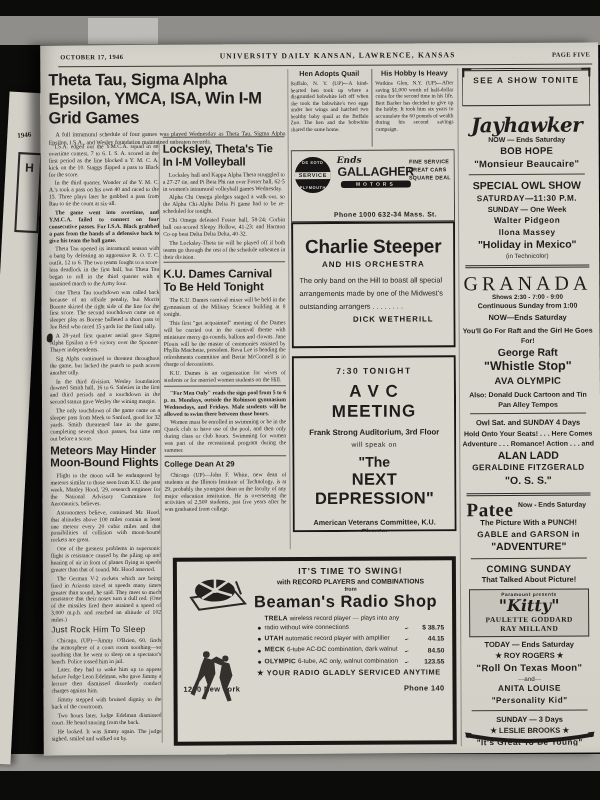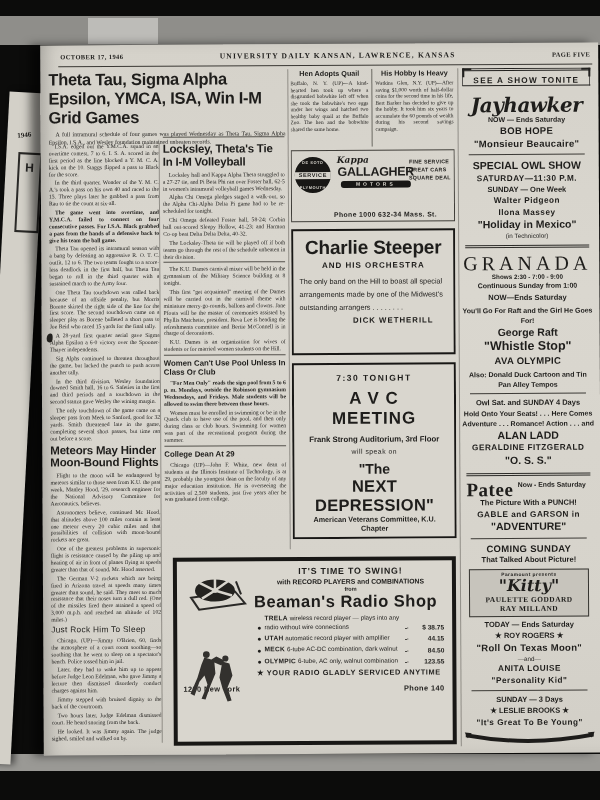--- a/index.html
+++ b/index.html
@@ -45,55 +45,55 @@
   .g-badge .t,.g-badge .p{font:bold 4px "Liberation Sans",sans-serif;letter-spacing:.5px;}
   .g-badge .s{background:#d6d3cb;color:#181715;font:bold 5.5px/7px "Liberation Sans",sans-serif;letter-spacing:.6px;}
   .g-mid{margin-left:42px;width:78px;text-align:center;}
   .g-script{font:italic bold 9px "DejaVu Serif",serif;display:block;text-align:left;margin-bottom:-3px;}
   .g-name{font:bold 12.5px/1 "Liberation Sans",sans-serif;letter-spacing:-.3px;}
   .g-motors{background:#181715;color:#d6d3cb;font:bold 5px/7px "Liberation Sans",sans-serif;letter-spacing:3px;margin:1px 4px 0;border-radius:3px;}
   .g-tags{position:absolute;right:3px;top:8px;text-align:left;}
   .g-tags div{font:bold 5.3px/1.5 "Liberation Sans",sans-serif;letter-spacing:.3px;}
   .g-phone{position:absolute;left:42px;bottom:3px;font:bold 6.8px "Liberation Sans",sans-serif;letter-spacing:.4px;}
   .adbox{border:2.5px solid #181715;background:#d9d6ce;text-align:center;}
-  .steeper{margin-top:7px;height:126px;padding:7px 6px 4px;box-sizing:border-box;}
+  .steeper{height:126px;padding:13px 6px 4px;box-sizing:border-box;}
   .st-name{font:bold 19px/1 "Liberation Sans",sans-serif;letter-spacing:-.2px;}
   .st-sub{font:bold 8px "Liberation Sans",sans-serif;letter-spacing:1px;margin-top:4px;}
   .st-body{font:7.3px/1.75 "Liberation Sans",sans-serif;text-align:left;margin-top:6px;}
   .st-credit{font:bold 7.8px "Liberation Sans",sans-serif;letter-spacing:1px;text-align:right;padding-right:14px;margin-top:2px;}
   .avc{margin-top:8px;height:176px;padding:8px 12px;box-sizing:border-box;}
   .avc-time{font:bold 8.5px "Liberation Sans",sans-serif;letter-spacing:1.5px;}
   .avc-title{font:bold 17px "Liberation Sans",sans-serif;letter-spacing:1px;margin-top:6px;text-align:center;}
   .avc-venue{font:bold 7.8px "Liberation Sans",sans-serif;margin-top:6px;}
   .avc-speaker{font:bold 15px "Liberation Sans",sans-serif;margin-top:9px;}
   .avc-lede{font:6.8px "Liberation Sans",sans-serif;margin-top:4px;letter-spacing:.5px;}
   .avc-t1{font:bold 14px "Liberation Sans",sans-serif;margin-top:6px;}
   .avc-t2{font:bold 16.5px "Liberation Sans",sans-serif;letter-spacing:.3px;}
-  .avc-org{font:bold 7.2px "Liberation Sans",sans-serif;}
+  .avc-org{font:bold 7.2px "Liberation Sans",sans-serif;margin-top:10px;}
   
   .beaman{position:absolute;left:130px;top:513px;width:283px;height:188px;border:4px solid #181715;
       background:#d9d6ce;box-sizing:border-box;padding:5px 8px 4px 6px;}
   .bm-head{font:bold 8.8px "Liberation Sans",sans-serif;letter-spacing:.8px;text-align:center;margin-left:74px;}
   .bm-sub{font:bold 6.8px "Liberation Sans",sans-serif;text-align:center;margin:2px 0 0 74px;}
   .bm-from{font:bold 5.5px "Liberation Sans",sans-serif;text-align:center;margin:1px 0 0 74px;}
   .bm-name{font:bold 16.5px "Liberation Sans",sans-serif;letter-spacing:.5px;text-align:center;margin:0 0 3px 64px;}
   .bm-items{margin-left:74px;}
   .bm-row{display:flex;align-items:flex-end;margin-bottom:3px;}
   .bm-bullet{font:bold 7px/1 "Liberation Sans",sans-serif;margin-right:3px;}
   .bm-mid{width:138px;font:6.3px/1.3 "Liberation Sans",sans-serif;}
   .bm-mid b{font-size:6.6px;letter-spacing:.3px;}
   .bm-lead{flex:1;border-bottom:1px dotted #4b4945;margin:0 3px 2px;}
   .bm-price{width:34px;text-align:right;font:bold 6.6px "Liberation Sans",sans-serif;}
   .bm-service{font:bold 7.4px "Liberation Sans",sans-serif;letter-spacing:.6px;text-align:center;margin:3px 0 0 70px;}
   .bm-bottom{display:flex;justify-content:space-between;margin-top:7px;font:bold 7.4px "Liberation Sans",sans-serif;letter-spacing:.4px;}
   .bm-player{position:absolute;left:8px;top:8px;}
   .bm-dancers{position:absolute;left:12px;top:86px;}
   
   .theater{left:420px;top:25px;width:132px;height:678px;text-align:center;}
-  .show-box{border:1px solid #22211f;border-top:3px double #22211f;position:relative;padding:5px 2px 0;margin:0 2px;}
+  .show-box{border:1px solid #22211f;border-top:3px double #22211f;position:relative;padding:5px 2px 20px;margin:0 2px;}
   .show-box:before,.show-box:after{content:"";position:absolute;top:-3px;width:7px;height:7px;border:2px solid #22211f;border-right:none;border-bottom:none;}
   .show-box:before{left:-1px;}
   .show-box:after{right:-1px;transform:scaleX(-1);}
   .show-tonite{font:bold 8.2px "Liberation Sans",sans-serif;letter-spacing:1.3px;}
   .jay-logo{font:italic bold 20px/1 "DejaVu Serif",serif;letter-spacing:-.5px;margin-top:9px;}
   .th-b7{font:bold 7px/1.4 "Liberation Sans",sans-serif;}
   .th-b75{font:bold 7.5px/1.45 "Liberation Sans",sans-serif;}
   .th-b8{font:bold 8.2px/1.4 "Liberation Sans",sans-serif;letter-spacing:.5px;}
   .th-b9{font:bold 9.5px/1.35 "Liberation Sans",sans-serif;letter-spacing:.3px;}
   .th-b10{font:bold 10.5px/1.3 "Liberation Sans",sans-serif;}
@@ -170,27 +170,27 @@
   <section class="col body-copy" style="left:122px;top:90px;width:122px;height:416px;">
     <div class="cutoff"></div>
     <h2 class="subhead">Locksley, Theta's Tie In I-M Volleyball</h2>
     <div>
         <p>Locksley hall and Kappa Alpha Theta struggled to a 27-27 tie, and Pi Beta Phi ran over Foster hall, 62-5 in women's intramural volleyball games Wednesday.</p>
         <p>Alpha Chi Omega pledges staged a walk-out, so the Alpha Chi-Alpha Delta Pi game had to be re-scheduled for tonight.</p>
         <p>Chi Omega defeated Foster hall, 58-24; Corbin hall out-scored Sleepy Hollow, 41-23; and Harmon Co-op beat Delta Delta Delta, 40-32.</p>
         <p>The Locksley-Theta tie will be played off if both teams go through the rest of the schedule unbeaten in their division.</p>
       </div>
     <div class="cutoff"></div>
+    <h2 class="subhead">K.U. Dames Carnival To Be Held Tonight</h2>
     <div>
         <p>The K.U. Dames carnival mixer will be held in the gymnasium of the Military Science building at 8 tonight.</p>
         <p>This first "get acquainted" meeting of the Dames will be carried out in the carnival theme with miniature merry-go-rounds, ballons and clowns. Jane Pfouts will be the master of ceremonies assisted by Phyllis Matchette, president. Reva Lee is heading the refreshments committee and Bertie McConnell is in charge of decorations.</p>
         <p>K.U. Dames is an organization for wives of students or for married women students on the Hill.</p>
       </div>
     <div class="cutoff"></div>
-    <h3 class="subhead-sm">Women Can't Use Pool Unless In Class Or Club</h3>
     <div>
         <p class="b">"For Men Only" reads the sign pool from 5 to 6 p. m. Mondays, outside the Robinson gymnasium Wednesdays, and Fridays. Male students will be allowed to swim there between those hours.</p>
         <p>Women must be enrolled in swimming or be in the Quack club to have use of the pool, and then only during class or club hours. Swimming for women was part of the recreational program during the summer.</p>
       </div>
     <div class="cutoff"></div>
     <h3 class="subhead-sm">College Dean At 29</h3>
     <div>
         <p>Chicago (UP)—John F. White, new dean of students at the Illinois Institute of Technology, is at 29, probably the youngest dean on the faculty of any major education institution. He is overseeing the activities of 2,500 students, just five years after he was graduated from college.</p>
       </div>
   </section>
@@ -212,21 +212,21 @@
       </div>
     </div>
 
     <div class="gallagher">
       <div class="g-badge">
         <span class="t">DE SOTO</span>
         <span class="s">SERVICE</span>
         <span class="p">PLYMOUTH</span>
       </div>
       <div class="g-mid">
-        <span class="g-script">Kappa</span>
+        <span class="g-script">Ends</span>
         <span class="g-name">GALLAGHER</span>
         <div class="g-motors">MOTORS</div>
       </div>
       <div class="g-tags">
         <div>FINE SERVICE</div>
         <div>GREAT CARS</div>
         <div>SQUARE DEAL</div>
       </div>
       <div class="g-phone">Phone 1000   632-34 Mass. St.</div>
     </div>

